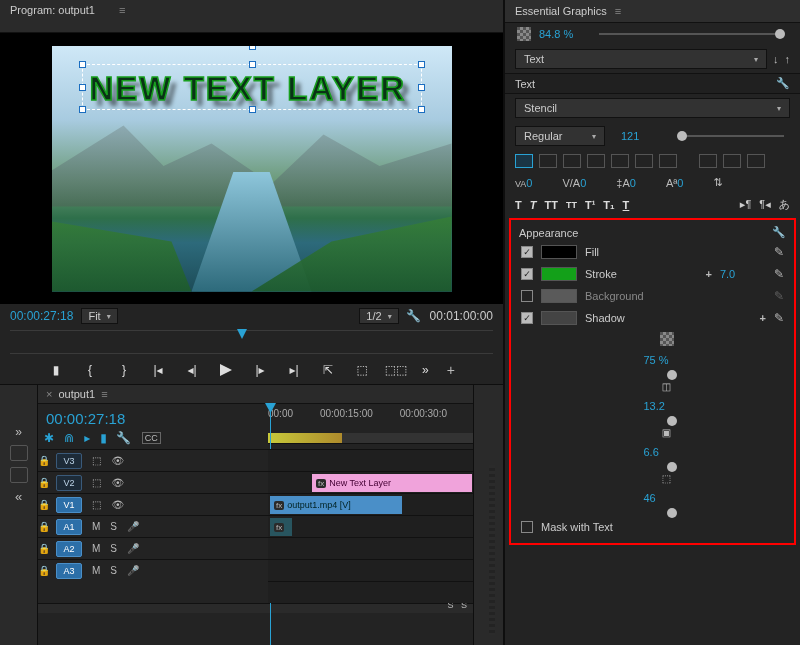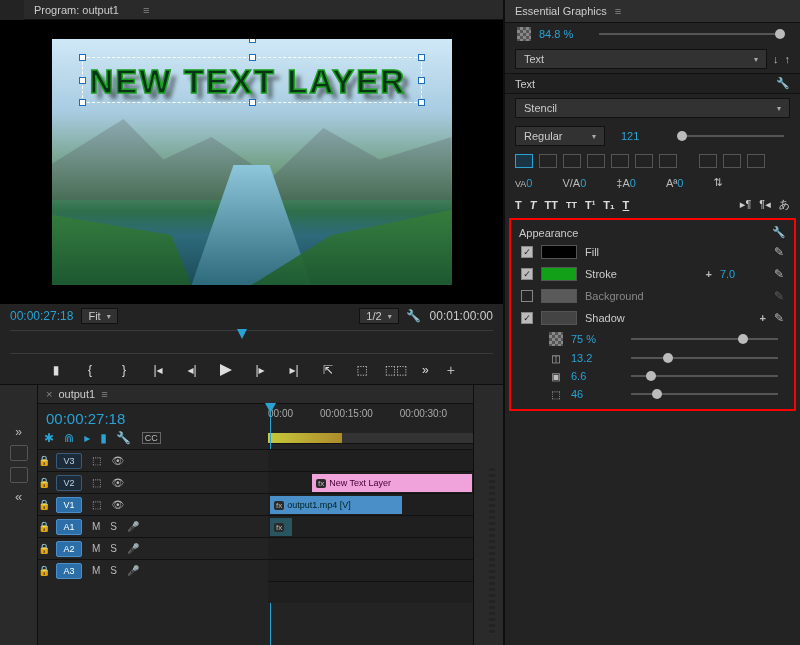--- a/index.html
+++ b/index.html
@@ -19,21 +19,21 @@
     --clip-teal:#2e6d7d;
   }
   *{box-sizing:border-box;font-family:"Segoe UI",Arial,sans-serif;}
   body{margin:0;background:var(--bg0);color:var(--text);width:800px;height:645px;overflow:hidden;font-size:11px;}
   .app{display:flex;width:800px;height:645px;}
   .left{width:505px;display:flex;flex-direction:column;border-right:2px solid var(--divider);}
   .right{flex:1;display:flex;flex-direction:column;background:var(--bg1);}
 
   
   .program{background:var(--bg1);display:flex;flex-direction:column;height:385px;border-bottom:1px solid var(--divider);}
-  .panel-tab{background:var(--bg2);padding:4px 10px 3px 10px;color:var(--text);border-bottom:1px solid #111;display:flex;align-items:center;gap:24px;margin-left:24px;}
+  .panel-tab{background:var(--bg2);padding:4px 10px 16px 10px;color:var(--text);border-bottom:1px solid #111;display:flex;align-items:center;gap:24px;}
   .panel-tab .pm{font-size:11px;}
   .panel-tab .menu-icon{font-size:11px;color:var(--dim);}
   .preview-wrap{flex:1;background:#000;display:flex;align-items:center;justify-content:center;padding:6px 50px;}
   .preview{position:relative;width:400px;height:246px;background:linear-gradient(180deg,#cfe8f7 0%,#a8cbe0 30%,#6b9a78 55%,#2e6f4a 70%,#2d6a7b 80%,#1c4b57 100%);overflow:hidden;}
   .mountain{position:absolute;bottom:85px;left:0;right:0;height:90px;background:linear-gradient(180deg,#8fa9b3 0%,#4a6a56 100%);clip-path:polygon(0 60%,18% 10%,28% 55%,40% 30%,55% 75%,68% 20%,82% 55%,100% 30%,100% 100%,0 100%);opacity:.8;}
   .river{position:absolute;bottom:0;left:35%;width:30%;height:120px;background:linear-gradient(180deg,#8ec6db 0%,#2d6a7b 100%);clip-path:polygon(35% 0,65% 0,100% 100%,0 100%);}
   .grass{position:absolute;bottom:0;left:0;right:0;height:100px;background:linear-gradient(180deg,#3e8a3d 0%,#1d5a2b 100%);clip-path:polygon(0 30%,30% 50%,35% 100%,0 100%);opacity:.9;}
   .grassR{position:absolute;bottom:0;right:0;width:50%;height:100px;background:linear-gradient(180deg,#3e8a3d 0%,#1d5a2b 100%);clip-path:polygon(40% 50%,100% 25%,100% 100%,0 100%);opacity:.9;}
   .text-layer{position:absolute;top:24px;left:38px;font-family:"Stencil","Arial Black",sans-serif;font-size:33px;font-weight:900;letter-spacing:2px;color:#0a3216;-webkit-text-stroke:1.5px #18a01e;text-shadow:6px 6px 4px rgba(0,0,0,.5);}
   .sel-box{position:absolute;top:18px;left:30px;width:340px;height:46px;border:1px dashed #fff;}
@@ -121,21 +121,21 @@
   .chk.on{background:#bbb;color:#222;}
   .swatch{width:36px;height:14px;border:1px solid #555;}
   .sw-black{background:#000;}
   .sw-green{background:#13a019;}
   .sw-gray{background:#5a5a5a;}
   .sw-dgray{background:#444;}
   .label-dim{color:var(--dim);}
   .wrench2{color:#bbb;}
   .eyedrop{color:#bbb;font-size:12px;}
   .plus2{color:#bbb;font-weight:bold;}
-  .sub-row{display:flex;align-items:center;gap:8px;padding:3px 10px 3px 38px;}
+  .sub-row{display:flex;align-items:center;gap:8px;padding:3px 10px 3px 38px;flex-direction:column;}
   .tiny-ic{width:14px;height:12px;display:inline-flex;align-items:center;justify-content:center;color:#bbb;font-size:10px;}
   .angle-ic::before{content:"";display:inline-block;width:0;height:0;border-left:10px solid #bbb;border-top:10px solid transparent;}
   .clock{width:14px;height:14px;border:1.5px solid #bbb;border-radius:50%;position:relative;}
   .clock::after{content:"";position:absolute;width:5px;height:1.5px;background:#bbb;top:6px;left:6px;transform-origin:left;transform:rotate(-35deg);}
 </style>
 </head>
 <body>
 
 <div class="app">
 
@@ -313,20 +313,23 @@
             <div class="track-lane">
               <div class="clip teal" style="left:2px;width:22px">
                   <span class="fx">fx</span>
                 </div>
             </div>
             <div class="track-lane"></div>
             <div class="track-lane"></div>
             <div class="track-lane"></div>
           </div>
         </div>
+        <div class="hscroll">
+          <div style="margin-top:-4px;margin-right:6px;text-align:right;color:#bbb;font-size:9px;">S &nbsp; S</div>
+        </div>
       </div>
       <div class="tl-right">
         <div class="vu"></div>
       </div>
     </div>
   </div>
 
   <div class="right">
     <div class="eg-head">
       <span>Essential Graphics</span>
@@ -462,16 +465,20 @@
               <div class="knob" style="left:10%"></div>
             </div>
         </div>
         <div class="sub-row">
           <span class="tiny-ic">⬚</span>
           <span class="val-cyan">46</span>
           <div class="slider">
               <div class="knob" style="left:14%"></div>
             </div>
         </div>
+        <div class="ap-row" style="padding-top:6px">
+          <div class="chk"></div>
+          <span>Mask with Text</span>
+        </div>
       </div>
     </div>
   </div>
 </div>
 
 </body></html>

